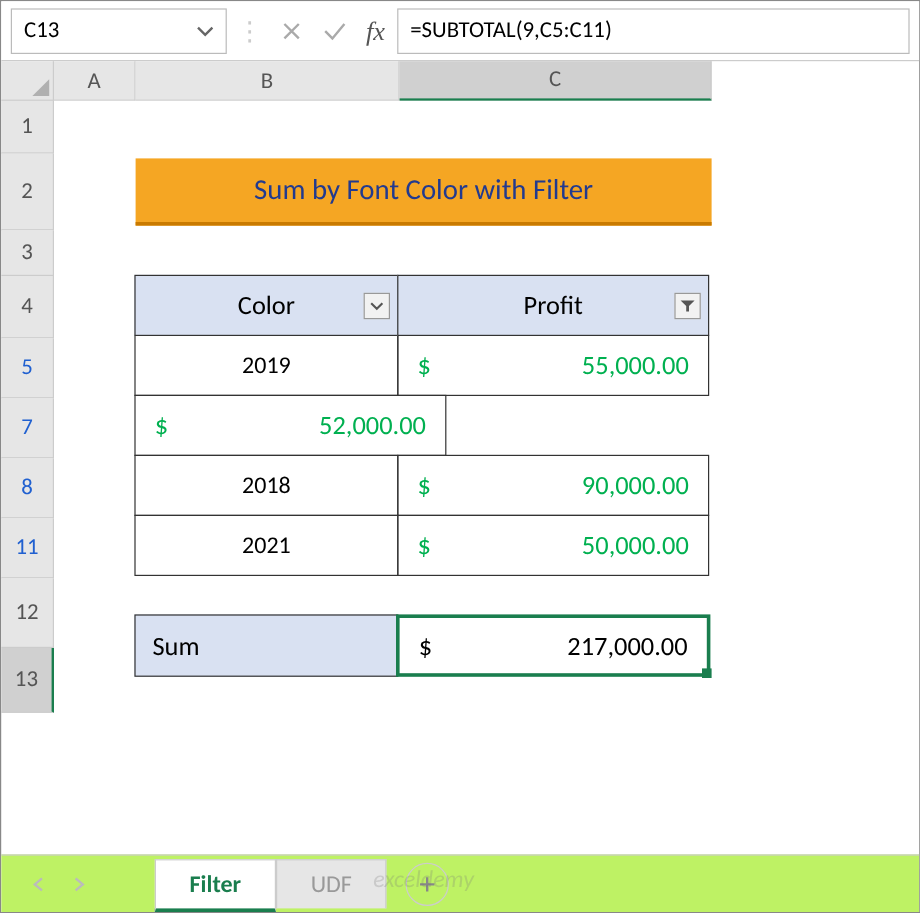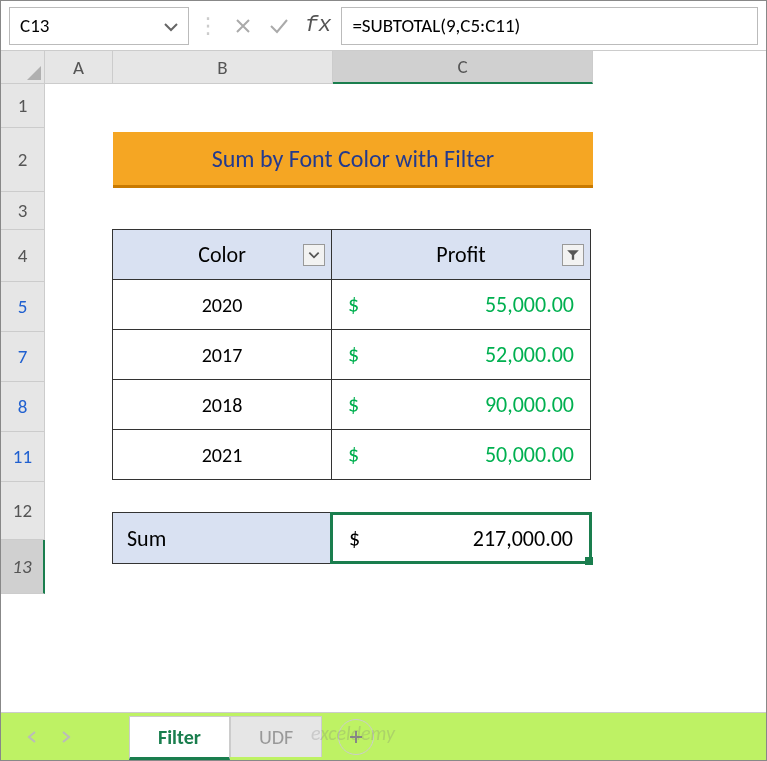--- a/index.html
+++ b/index.html
@@ -42,21 +42,21 @@
       width: 32px;
       height: 32px;
       display: flex;
       align-items: center;
       justify-content: center;
       color: #888;
       font-size: 20px;
     }
     .fx {
       font-style: italic;
-      font-family: Liberation Mono, monospace;
+      font-family: Liberation Serif, serif;
       font-size: 22px;
       color: #555;
       margin: 0 6px;
     }
     .formula-input {
       flex: 1;
       height: 38px;
       border: 1px solid #bbb;
       padding: 0 10px;
       font-size: 19px;
@@ -130,21 +130,21 @@
       flex: 1;
       background: #fff;
       padding-left: 38px;
     }
     .r-1 { height: 44px; }
     .r-2 { height: 64px; }
     .r-3 { height: 38px; }
     .r-4 { height: 52px; }
     .r-data { height: 50px; }
     .r-12 { height: 58px; }
-    .r-13 { height: 54px; font-style: italic; }
+    .r-13 { height: 54px; }
     .banner {
       position: absolute;
       left: 68px;
       top: 48px;
       width: 480px;
       height: 56px;
       background: #f5a623;
       border-bottom: 3px solid #c97a00;
       color: #223a8f;
       font-size: 24px;
@@ -367,33 +367,30 @@
           <span>Profit</span>
           <div class="filter-btn">
             <svg viewBox="0 0 12 12">
                 <path d="M1 2 L11 2 L7 6 L7 10 L5 10 L5 6 Z" fill="#555"></path>
               </svg>
           </div>
         </div>
       </div>
       <div class="trow">
         <div class="tcell tc-year">
-            <span>2020</span>
+            <span>2019</span>
           </div>
         <div class="tcell tc-profit">
             <div class="profit-val">
               <span>$</span>
               <span>55,000.00</span>
             </div>
           </div>
       </div>
       <div class="trow">
-        <div class="tcell tc-year">
-            <span>2017</span>
-          </div>
         <div class="tcell tc-profit">
             <div class="profit-val">
               <span>$</span>
               <span>52,000.00</span>
             </div>
           </div>
       </div>
       <div class="trow">
         <div class="tcell tc-year">
             <span>2018</span>

